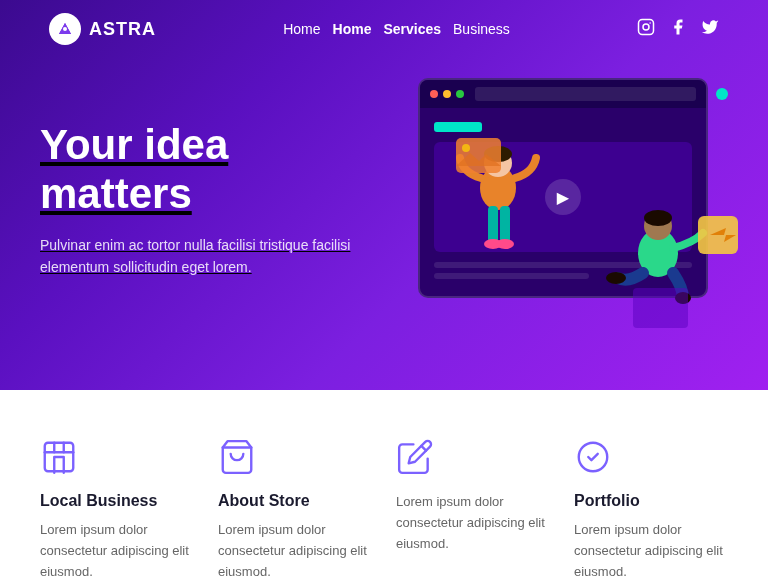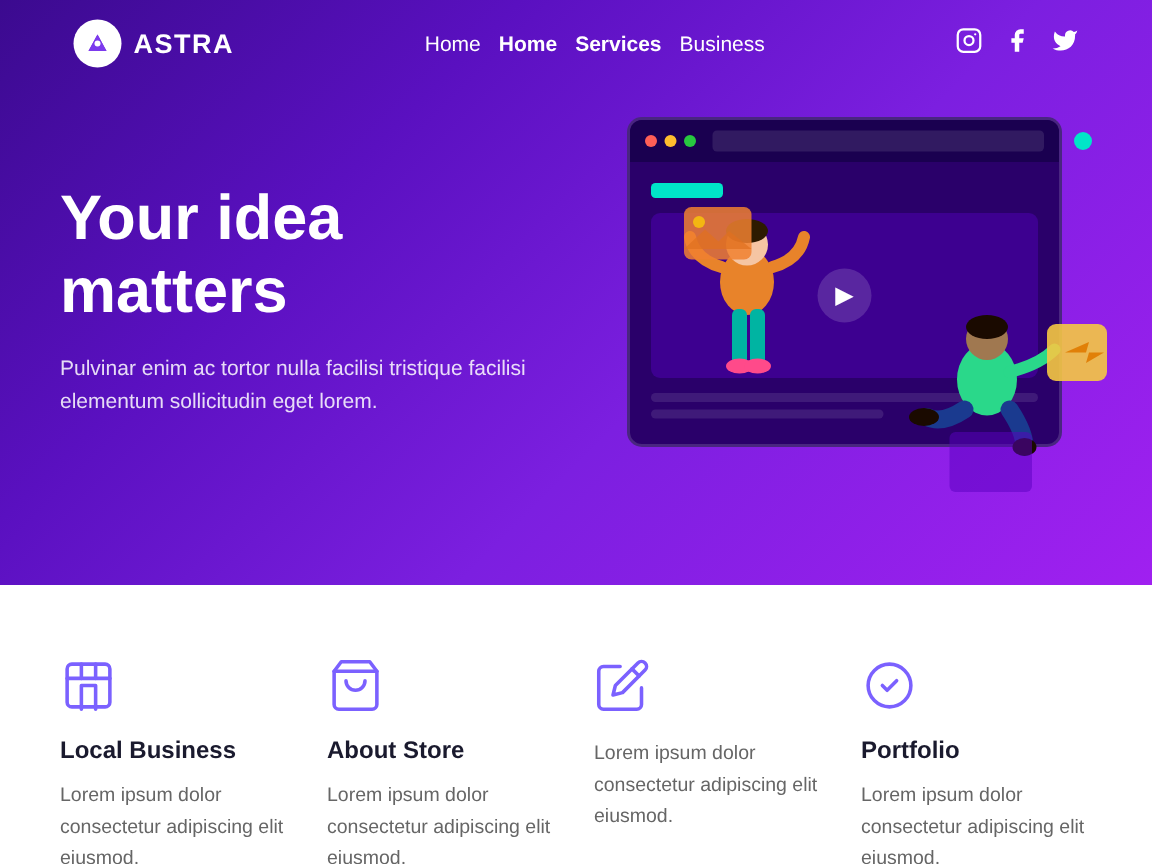--- a/index.html
+++ b/index.html
@@ -61,20 +61,21 @@
 
     
     .hero {
       background: linear-gradient(135deg, #3b0a8f 0%, #5a10c0 30%, #7c1fe0 60%, #a020f0 100%);
       min-height: 390px;
       position: relative;
       display: flex;
       align-items: center;
       overflow: hidden;
       padding-top: 58px;
+      text-decoration: underline;
     }
     .hero-content {
       padding: 40px 40px 60px 40px;
       max-width: 400px;
       z-index: 2;
     }
     .hero-title {
       color: white;
       font-size: 42px;
       font-weight: 800;

